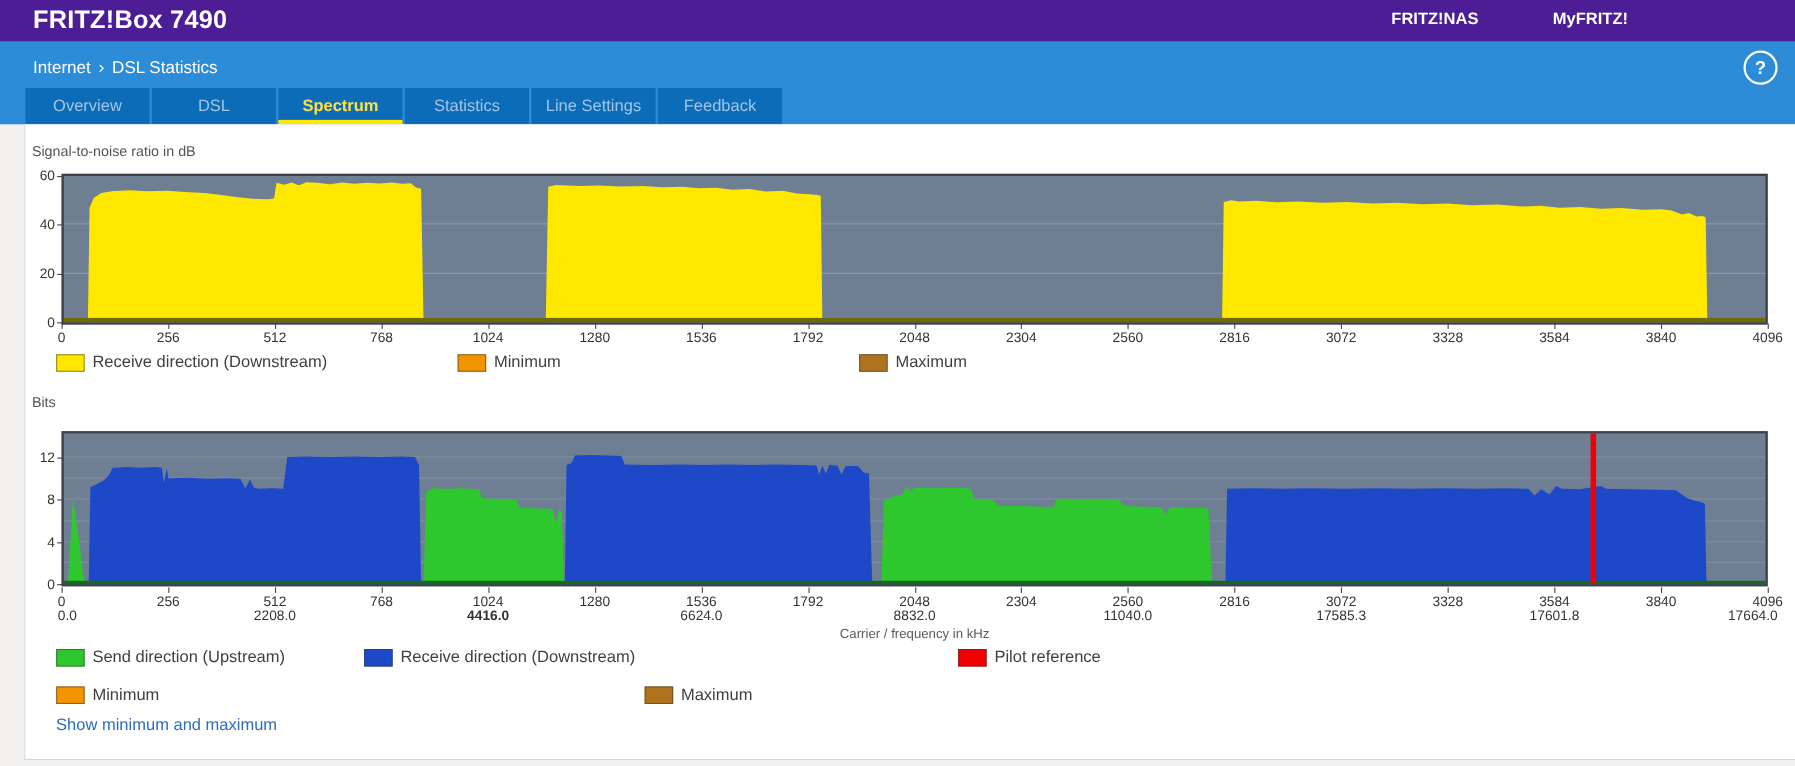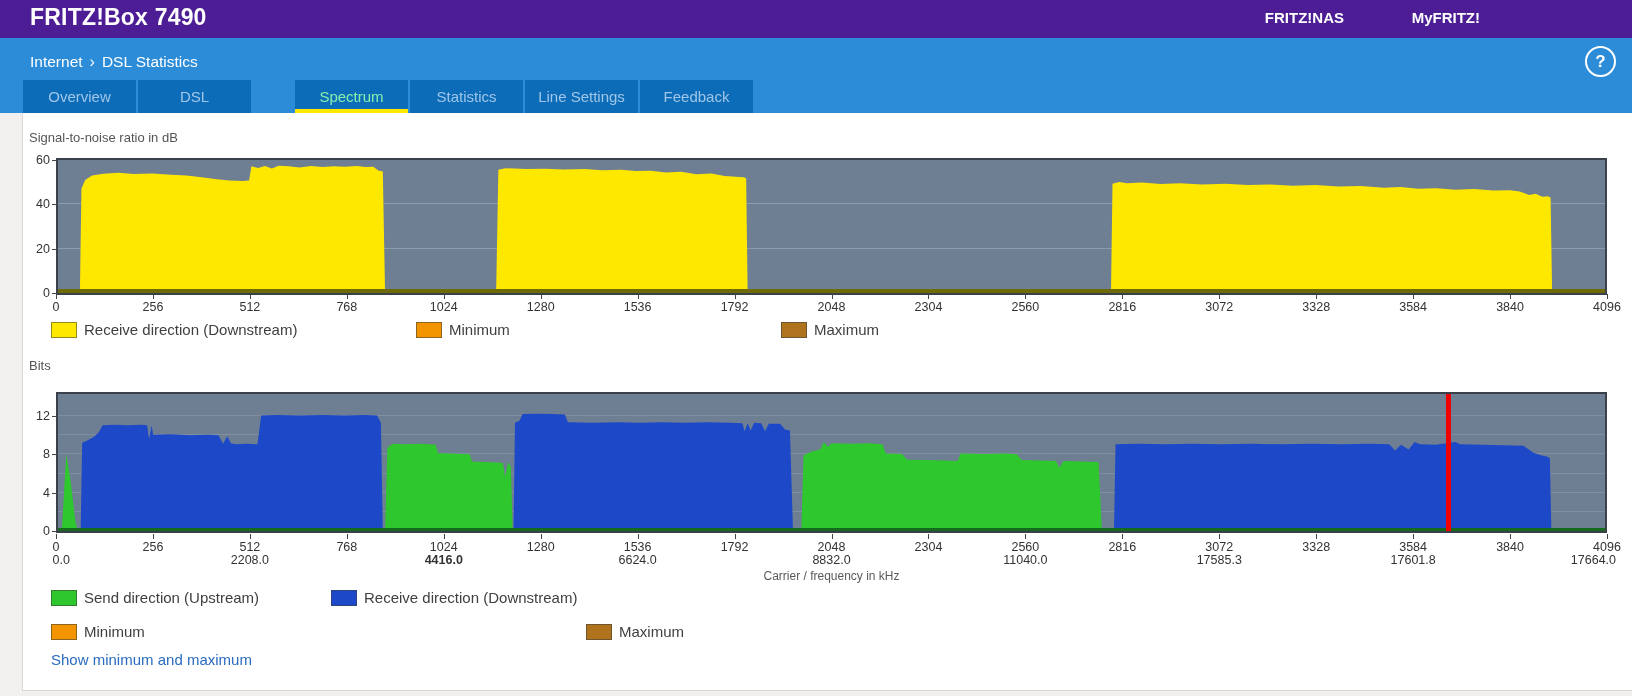--- a/index.html
+++ b/index.html
@@ -16,21 +16,21 @@
   .top-link.nas{right:288px;}
   .top-link.myfritz{right:152px;}
   .subbar{position:absolute;top:38px;left:0;right:0;height:75px;background:#2d8cd8;}
   .breadcrumb{position:absolute;left:30px;top:15px;color:#fff;font-size:15.5px;}
   .breadcrumb .sep{margin:0 7px;font-size:16px;opacity:.95;}
   .help-btn{position:absolute;right:16px;top:8px;width:27px;height:27px;border:2.5px solid #fff;border-radius:50%;
     color:#fff;font-size:17px;font-weight:bold;text-align:center;line-height:27px;cursor:pointer;}
   .tabs{position:absolute;left:23px;bottom:0;height:33px;display:flex;}
   .tab{width:113px;margin-right:2px;background:#0d6cb8;color:#9fc6e8;font-size:15px;
     text-align:center;line-height:33px;cursor:pointer;position:relative;}
-  .tab.active{color:#86efac;font-weight:normal;margin-left:42px;}
+  .tab.active{color:#fde047;font-weight:bold;}
   .tab.active::after{content:"";position:absolute;left:0;right:0;bottom:0;height:4px;background:#ffe800;}
   
   .panel{position:absolute;top:113px;left:22px;right:0;height:577px;background:#fff;
     border-left:1px solid #dcdad8;border-bottom:1px solid #d8d6d4;}
   .chart-title{position:absolute;left:6px;font-size:13px;color:#555;}
   .plot{position:absolute;left:33px;width:1551px;background:#6e7e93;border:2px solid #3a414b;box-sizing:border-box;}
   .plot svg{position:absolute;left:0;top:0;width:100%;height:100%;}
   .grid-y{position:absolute;left:0;right:0;height:1px;}
   .baseline{position:absolute;left:0;right:0;bottom:0;z-index:5;}
   .pilot-line{position:absolute;top:0;bottom:0;z-index:6;}
@@ -225,20 +225,24 @@
   <div class="axis-caption" style="top:456px">Carrier / frequency in kHz</div>
   <div class="legend legend-2" id="legend-1-0" style="top:466px;height:38px;align-items:center">
       <div class="legend-item" style="grid-column: 1;">
         <span class="swatch" style="background: rgb(46, 200, 46);"></span>
         <span class="lab">Send direction (Upstream)</span>
       </div>
       <div class="legend-item" style="grid-column: 2;">
         <span class="swatch" style="background: rgb(29, 73, 200);"></span>
         <span class="lab">Receive direction (Downstream)</span>
       </div>
+      <div class="legend-item" style="grid-column: 4;">
+        <span class="swatch" style="background: rgb(240, 0, 0);"></span>
+        <span class="lab">Pilot reference</span>
+      </div>
     </div>
   <div class="legend legend-2" id="legend-1-1" style="top:508px;height:22px">
       <div class="legend-item" style="grid-column: 1;">
         <span class="swatch" style="background: rgb(242, 148, 0);"></span>
         <span class="lab">Minimum</span>
       </div>
       <div class="legend-item" style="grid-column: 3;">
         <span class="swatch" style="background: rgb(176, 115, 29);"></span>
         <span class="lab">Maximum</span>
       </div>

